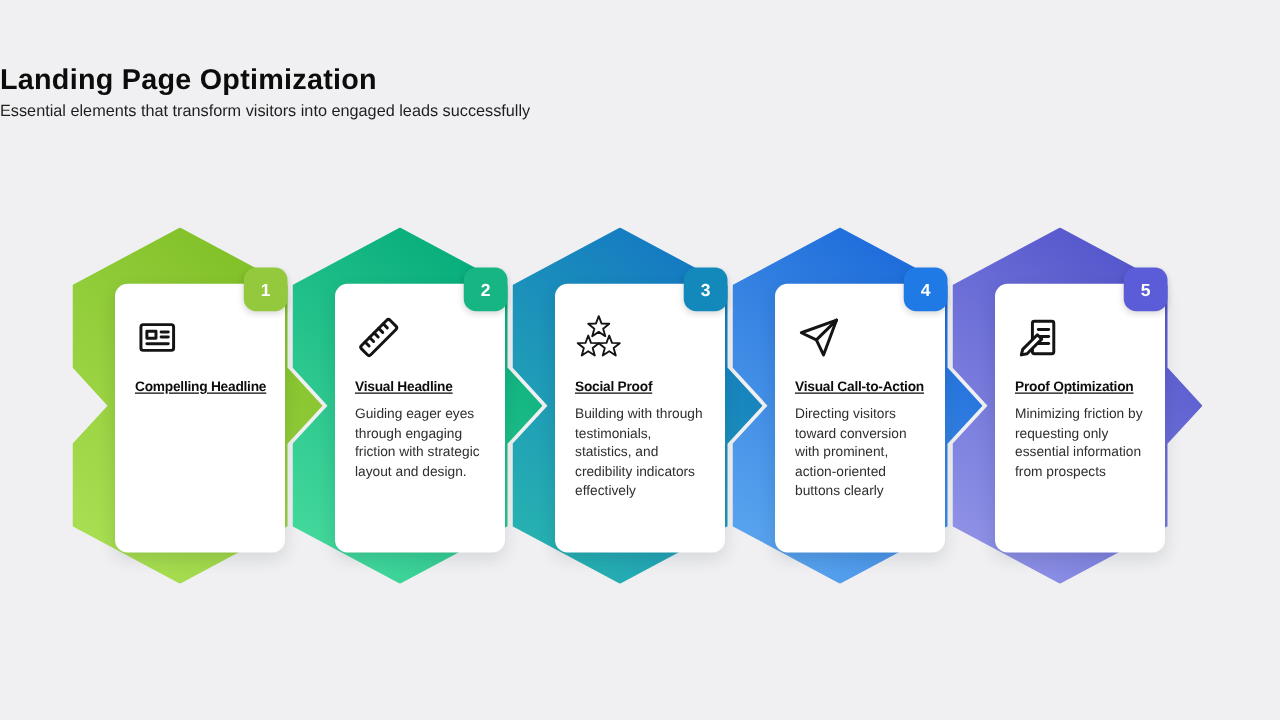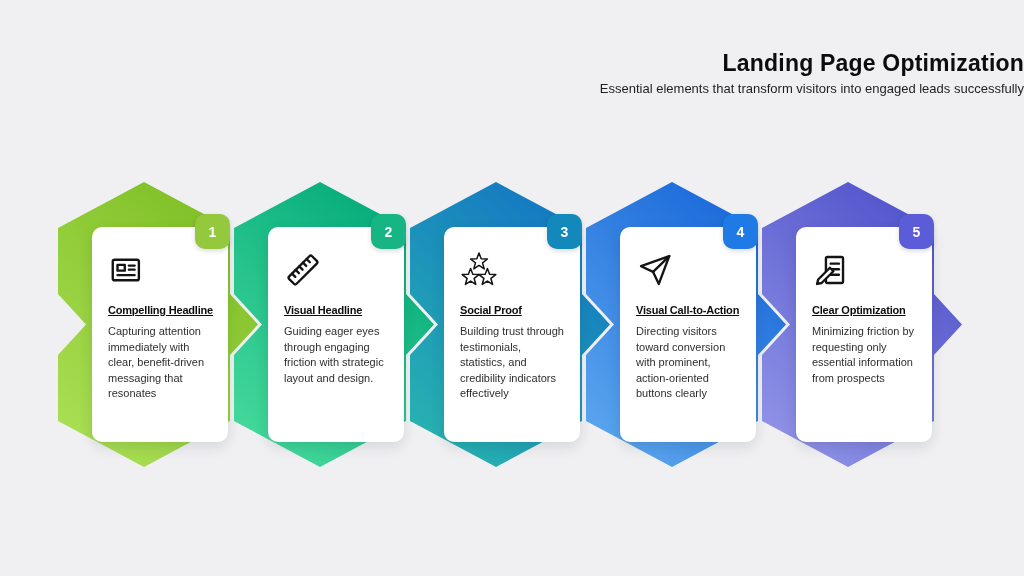--- a/index.html
+++ b/index.html
@@ -3,21 +3,21 @@
 <meta charset="utf-8">
 <style>
   * { box-sizing: border-box; }
   html, body { margin: 0; padding: 0; }
   body {
     width: 1024px; height: 576px;
     position: relative; overflow: hidden;
     background: #f0f0f2;
     font-family: "Liberation Sans", sans-serif;
   }
-  .header { position: absolute; top: 50px; left: 0; right: 0; text-align: right; }
+  .header { position: absolute; top: 50px; left: 0; right: 0; text-align: left; }
   .header h1 {
     margin: 0; font-size: 23px; font-weight: 700; color: #0c0c0c; letter-spacing: .2px;
   }
   .header p { margin: 4px 0 0; font-size: 13px; color: #1e1e1e; }
 
   .steps { position: absolute; top: 182px; left: 0; width: 1024px; height: 285px; }
   .step { position: absolute; top: 0; width: 200px; height: 285px; }
   .shape { position: absolute; left: 0; top: 0; width: 200px; height: 285px; display: block; }
 
   .card {
@@ -68,21 +68,20 @@
       <div class="icon">
         <svg viewBox="0 0 24 24" fill="none" stroke="#141414" stroke-width="1.5" stroke-linecap="round" stroke-linejoin="round">
           <rect x="3" y="5.5" width="16.5" height="13" rx="1.2"></rect>
           <rect x="6" y="8.8" width="4.6" height="3.6"></rect>
           <line x1="13.2" y1="9.2" x2="16.8" y2="9.2"></line>
           <line x1="13.2" y1="11.8" x2="16.8" y2="11.8"></line>
           <line x1="6" y1="15.2" x2="16.8" y2="15.2"></line>
         </svg>
       </div>
       <h3>Compelling Headline</h3>
-      <p>Capturing attention immediately with clear, benefit-driven messaging that resonates</p>
     </div>
   </div>
 
   <div class="step" style="left:234px">
     <svg class="shape" viewBox="0 0 200 285">
       <defs>
         <linearGradient id="g1" x1="0.8" y1="0" x2="0.2" y2="1">
           <stop offset="0%" stop-color="#00a878"></stop>
           <stop offset="100%" stop-color="#45d99c"></stop>
         </linearGradient>
@@ -121,21 +120,21 @@
     <div class="card">
       <div class="badge" style="background: rgb(19, 137, 187);">3</div>
       <div class="icon">
         <svg viewBox="0 0 24 24" fill="none" stroke="#141414" stroke-width="1.5" stroke-linecap="round" stroke-linejoin="round">
           <polygon vector-effect="non-scaling-stroke" transform="translate(12,6.8) scale(0.56)" points="0,-10 2.47,-3.4 9.51,-3.09 3.99,1.3 5.88,8.09 0,4.2 -5.88,8.09 -3.99,1.3 -9.51,-3.09 -2.47,-3.4"></polygon>
           <polygon vector-effect="non-scaling-stroke" transform="translate(6.7,16.6) scale(0.56)" points="0,-10 2.47,-3.4 9.51,-3.09 3.99,1.3 5.88,8.09 0,4.2 -5.88,8.09 -3.99,1.3 -9.51,-3.09 -2.47,-3.4"></polygon>
           <polygon vector-effect="non-scaling-stroke" transform="translate(17.3,16.6) scale(0.56)" points="0,-10 2.47,-3.4 9.51,-3.09 3.99,1.3 5.88,8.09 0,4.2 -5.88,8.09 -3.99,1.3 -9.51,-3.09 -2.47,-3.4"></polygon>
         </svg>
       </div>
       <h3>Social Proof</h3>
-      <p>Building trust through testimonials, statistics, and credibility indicators effectively</p>
+      <p>Building with through testimonials, statistics, and credibility indicators effectively</p>
     </div>
   </div>
 
   <div class="step" style="left:586px">
     <svg class="shape" viewBox="0 0 200 285">
       <defs>
         <linearGradient id="g3" x1="0.8" y1="0" x2="0.2" y2="1">
           <stop offset="0%" stop-color="#1565d8"></stop>
           <stop offset="100%" stop-color="#5ba5ee"></stop>
         </linearGradient>
@@ -169,18 +168,18 @@
       <div class="badge" style="background: rgb(91, 93, 216);">5</div>
       <div class="icon">
         <svg viewBox="0 0 24 24" fill="none" stroke="#141414" stroke-width="1.5" stroke-linecap="round" stroke-linejoin="round">
           <rect x="8.8" y="3.8" width="10.8" height="16.4" rx="1"></rect>
           <line x1="11.8" y1="8" x2="17" y2="8"></line>
           <line x1="11.8" y1="11.5" x2="17" y2="11.5"></line>
           <line x1="11.8" y1="15" x2="17" y2="15"></line>
           <path fill="#ffffff" d="M3.2 20.8 L3.9 18 L11.3 10.6 L13.5 12.8 L6.1 20.2 Z"></path>
         </svg>
       </div>
-      <h3>Clear Optimization</h3>
+      <h3>Proof Optimization</h3>
       <p>Minimizing friction by requesting only essential information from prospects</p>
     </div>
   </div>
 
 </div>
 
 </body></html>

